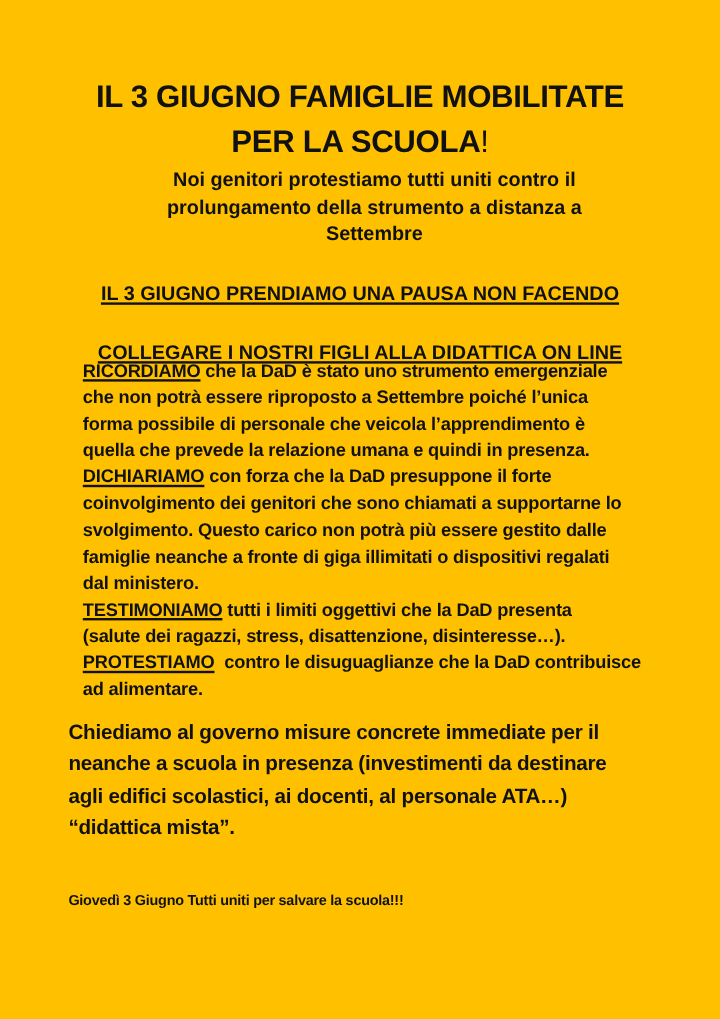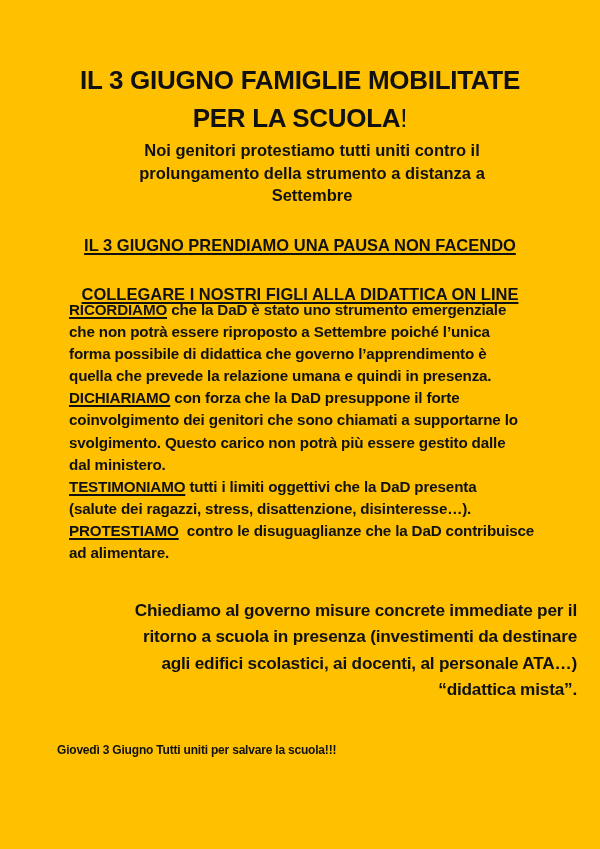--- a/index.html
+++ b/index.html
@@ -91,21 +91,20 @@
     .ask {
       position: absolute;
       left: 57px;
       width: 520px;
       top: 597px;
       font-weight: bold;
       font-size: 17.2px;
       line-height: 26.3px;
       letter-spacing: -0.2px;
       margin: 0;
-      text-align: right;
     }
     .ask .line { display: block; white-space: nowrap; }
     .final {
       position: absolute;
       left: 57px;
       width: 520px;
       top: 736px;
       font-weight: bold;
       font-size: 12px;
       line-height: 28px;
@@ -130,37 +129,38 @@
 
   <p class="call">
     <span><u>IL 3 GIUGNO PRENDIAMO UNA PAUSA NON FACENDO</u></span>
     <span><u>COLLEGARE I NOSTRI FIGLI ALLA DIDATTICA ON LINE</u></span>
   </p>
 
   <div class="body-block">
 
     <span class="line"><span class="kw">RICORDIAMO</span><span> che la DaD è stato uno strumento emergenziale</span></span>
     <span class="line">che non potrà essere riproposto a Settembre poiché l’unica</span>
-    <span class="line">forma possibile di didattica che governo l’apprendimento è</span>
+    <span class="line">forma possibile di personale che veicola l’apprendimento è</span>
     <span class="line">quella che prevede la relazione umana e quindi in presenza.</span>
 
     <span class="line"><span class="kw">DICHIARIAMO</span><span> con forza che la DaD presuppone il forte</span></span>
     <span class="line">coinvolgimento dei genitori che sono chiamati a supportarne lo</span>
     <span class="line">svolgimento. Questo carico non potrà più essere gestito dalle</span>
+    <span class="line">famiglie neanche a fronte di giga illimitati o dispositivi regalati</span>
     <span class="line">dal ministero.</span>
 
     <span class="line"><span class="kw">TESTIMONIAMO</span><span> tutti i limiti oggettivi che la DaD presenta</span></span>
     <span class="line">(salute dei ragazzi, stress, disattenzione, disinteresse…).</span>
 
     <span class="line" style="white-space: pre;"><span class="kw">PROTESTIAMO</span><span>  contro le disuguaglianze che la DaD contribuisce</span></span>
     <span class="line">ad alimentare.</span>
   </div>
 
   <div class="ask">
     <span class="line">Chiediamo al governo misure concrete immediate per il</span>
-    <span class="line">ritorno a scuola in presenza (investimenti da destinare</span>
+    <span class="line">neanche a scuola in presenza (investimenti da destinare</span>
     <span class="line">agli edifici scolastici, ai docenti, al personale ATA…)</span>
     <span class="line">“didattica mista”.</span>
   </div>
 
   <p class="final">Giovedì 3 Giugno Tutti uniti per salvare la scuola!!!</p>
 
 </div>
 
 </body></html>

